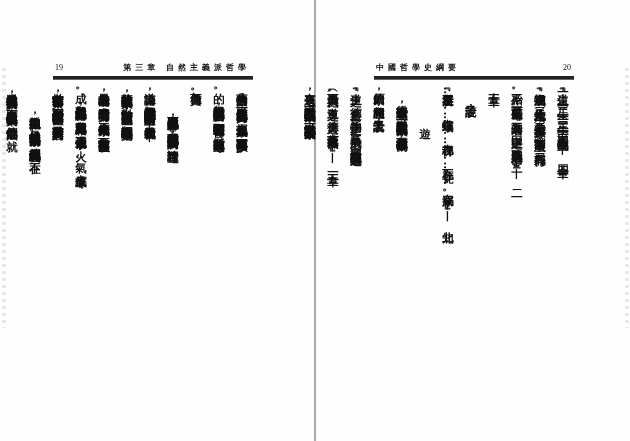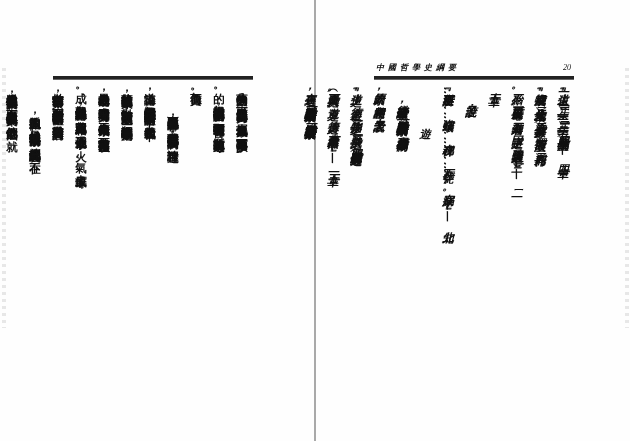--- a/index.html
+++ b/index.html
@@ -9,21 +9,21 @@
       font-family: "DejaVu Serif", "Liberation Serif", serif;
       color: #111;
       position: relative;
     }
     .spread { position: absolute; inset: 0; }
     .page {
       position: absolute; top: 0; height: 441px; width: 315px;
       background: #fefefe;
     }
     .page.left { left: 0; }
-    .page.right { left: 316px; font-style: italic; }
+    .page.right { left: 316px; }
     .gutter {
       position: absolute; left: 314px; top: 0; width: 2px; height: 441px;
       background: #a9a9a9;
     }
     .bleed {
       position: absolute; width: 4px; top: 68px; height: 260px;
       background: repeating-linear-gradient(to bottom, #d8d8d8 0 3px, transparent 3px 7px);
       opacity: .6;
     }
     .header {
@@ -54,20 +54,24 @@
     .col.indent1 { padding-top: 1em; }
     .col.indent3 { padding-top: 3em; }
   </style>
 </head>
 <body>
 
 <div class="spread">
 
   <div class="page left">
     <div class="bleed" style="left:2px"></div>
+    <div class="header">
+      <span class="page-num">19</span>
+      <span>第三章 自然主義派哲學</span>
+    </div>
     <div class="rule"></div>
     <div class="body-text">
       <span class="col">萬物的愛力；更可以知道爲原素德爲愛力，也屬自然現象，而爲萬物不可缺少</span>
       <span class="col">的。如果沒有道生德畜萬物的話，宇宙那裏有物可言呢？所以『萬物莫不尊道</span>
       <span class="col">而貴德』。</span>
       <span class="col indent">上面既將道德二字解釋了，我們現在再來用西洋哲學的名詞，詮釋這種</span>
       <span class="col">道德論，我們覺得這種道德論實即西洋哲學中的本體論。在希臘的古代——</span>
       <span class="col">蘇格拉底以前的哲學家，對於宇宙萬有的所以形成，都認爲有一物或數物是</span>
       <span class="col">最先最基礎的，或者同時還有愛力，再由此物做原素，而後宇宙萬有乃藉以生</span>
       <span class="col">成。觀自然主義派的道德論，其意正與此相同。不過他們拿水、火、氣、土或原子等</span>

